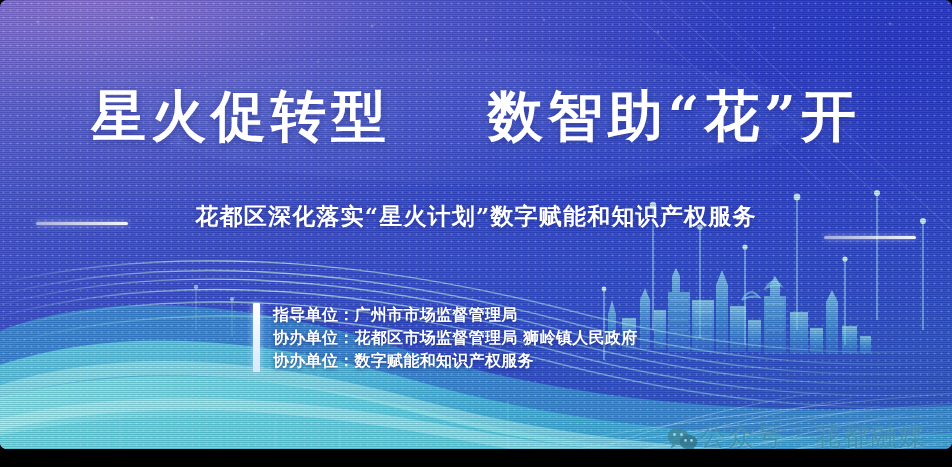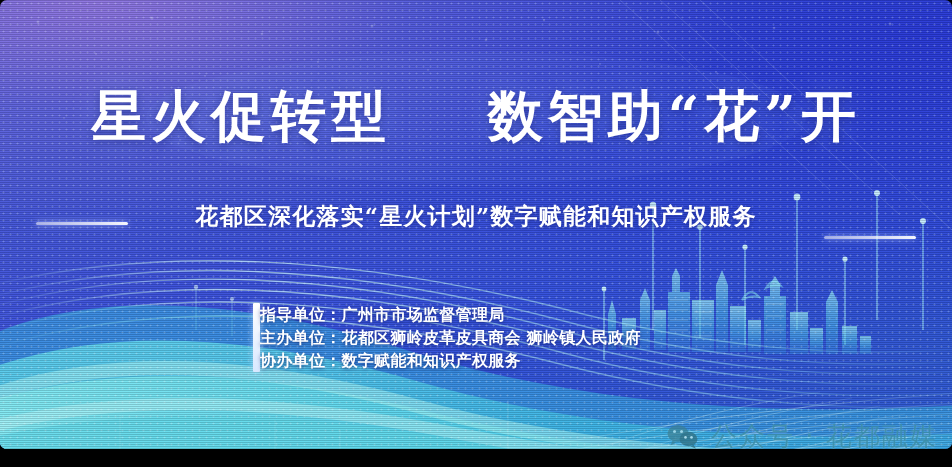--- a/index.html
+++ b/index.html
@@ -76,21 +76,21 @@
     background:linear-gradient(90deg, rgba(255,255,255,0.55), rgba(255,255,255,0.95));
     border-radius:2px;
     box-shadow:0 0 6px rgba(200,220,255,0.6);
   }
   .rule.left{  left:36px;  top:222px; width:92px; }
   .rule.right{ right:36px; top:236px; width:92px; }
 
   
   .org-block{
     position:absolute; left:253px; top:303px;
-    display:flex; align-items:flex-start; gap:0;
+    display:flex; align-items:flex-start; gap:13px;
   }
   .org-bar{
     width:7px; height:69px;
     background:linear-gradient(180deg,#ffffff,#d8e8ff);
     border-radius:1px;
     box-shadow:0 0 7px rgba(190,220,255,0.7);
     flex:0 0 auto;
   }
   .org-lines{ padding-top:0px; }
   .org-line{
@@ -100,21 +100,21 @@
     line-height:23px;
     color:#ffffff;
     letter-spacing:0.3px;
     white-space:nowrap;
     text-shadow:0 1px 4px rgba(15,30,110,0.75);
   }
 
   
   .watermark{
     position:absolute; left:666px; top:419px;
-    display:flex; align-items:center; gap:11px;
+    display:flex; align-items:flex-end; 
     opacity:.82;
   }
   .wm-icon{ width:34px; height:28px; flex:0 0 auto; }
   .wm-text{
     font-family:"DejaVu Sans","Liberation Sans",sans-serif;
     font-size:26px;
     font-weight:400;
     letter-spacing:2px;
     color:#3e8fa8;
     white-space:nowrap;
@@ -330,21 +330,21 @@
     <div class="rule right"></div>
 
     <div class="subtitle-wrap">
       <div class="subtitle-line">花都区深化落实“星火计划”数字赋能和知识产权服务</div>
     </div>
 
     <div class="org-block">
       <div class="org-bar"></div>
       <div class="org-lines">
         <div class="org-line">指导单位：广州市市场监督管理局</div>
-        <div class="org-line">主办单位：花都区狮岭皮革皮具商会  狮岭镇人民政府</div>
+        <div class="org-line">协办单位：花都区市场监督管理局  狮岭镇人民政府</div>
         <div class="org-line">协办单位：数字赋能和知识产权服务</div>
       </div>
     </div>
 
     <div class="watermark">
       <svg class="wm-icon" viewBox="0 0 34 28">
         <g fill="#3c7f92" opacity="0.85">
           <ellipse cx="12" cy="10.5" rx="10.5" ry="8.6"></ellipse>
           <path d="M6.5,17.5 L4.5,22.5 L10,19.6 Z"></path>
           <circle cx="8.5" cy="8.4" r="1.5" fill="#bfe6ee"></circle>

